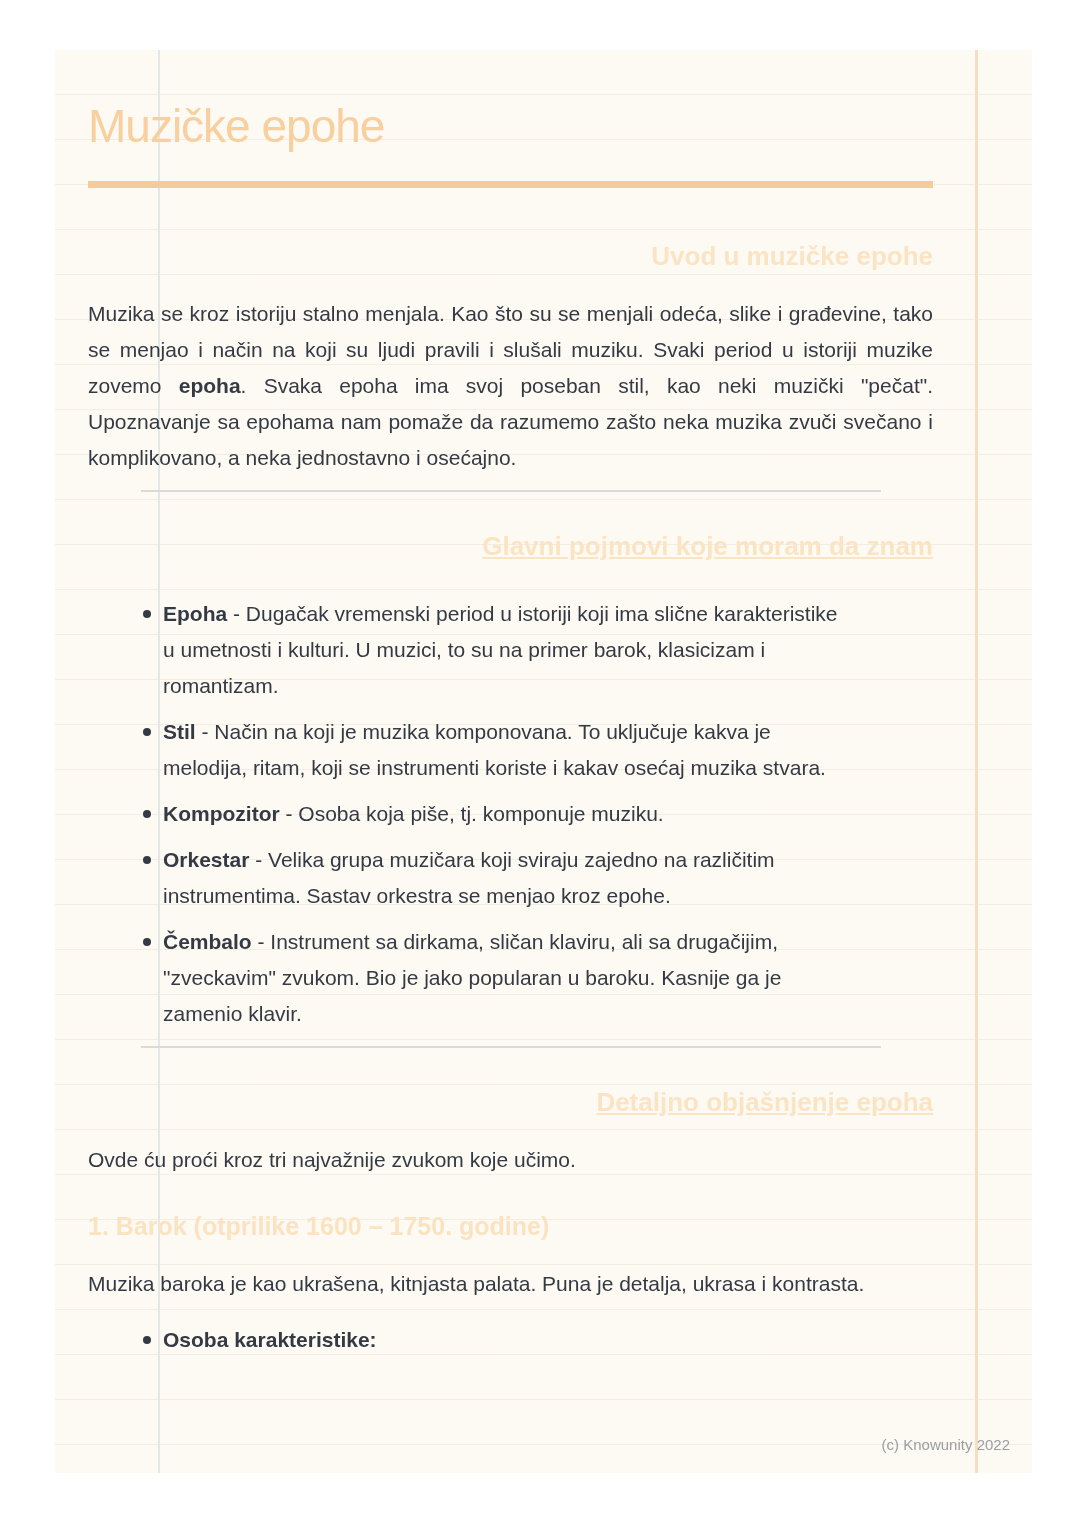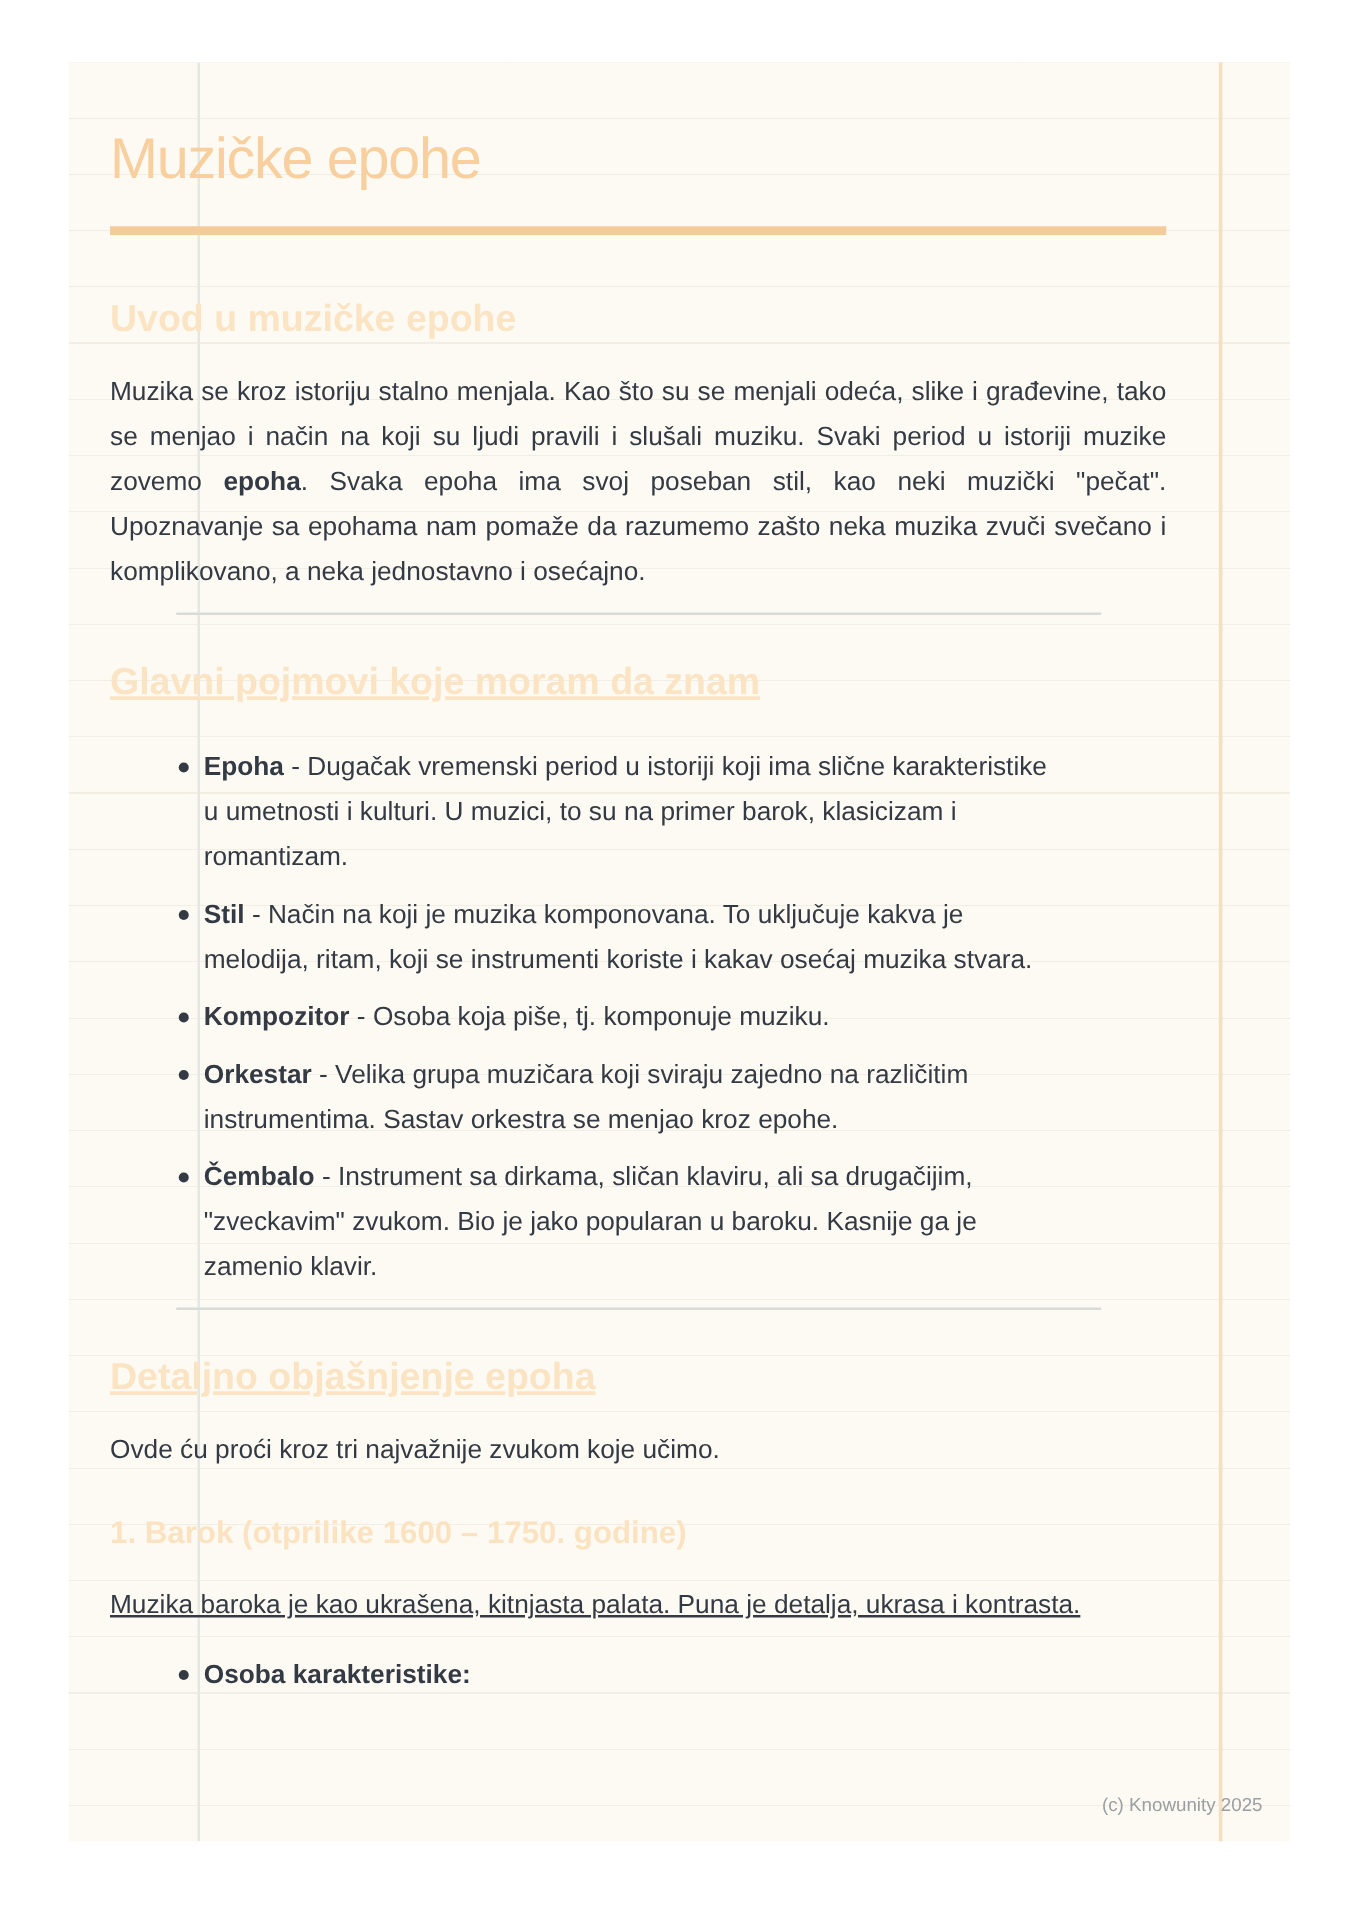--- a/index.html
+++ b/index.html
@@ -55,24 +55,25 @@
     color: #f8cf9e;
   }
   .title-rule {
     margin-top: 25px;
     width: 100%;
     height: 7px;
     background: #f5cc99;
   }
   h2.section-heading {
     margin: 52px 0 0 0;
-    font-size: 30px;
+    font-size: 26px;
     line-height: 32px;
     font-weight: bold;
     color: #fbe4c3;
+    text-align: right;
   }
   h2.section-heading.after-divider {
     margin-top: 38px;
     text-decoration: underline;
   }
   h3.subsection-heading {
     margin: 34px 0 16px 0;
     font-size: 25px;
     line-height: 28px;
     font-weight: bold;
@@ -152,22 +153,22 @@
         <li><span class="bullet-dot"></span><strong>Orkestar</strong><span> - Velika grupa muzičara koji sviraju zajedno na različitim instrumentima. Sastav orkestra se menjao kroz epohe.</span></li>
         <li><span class="bullet-dot"></span><strong>Čembalo</strong><span> - Instrument sa dirkama, sličan klaviru, ali sa drugačijim, "zveckavim" zvukom. Bio je jako popularan u baroku. Kasnije ga je zamenio klavir.</span></li>
       </ul>
 
     <hr class="divider">
 
     <h2 class="section-heading after-divider">Detaljno objašnjenje epoha</h2>
     <p class="body-par">Ovde ću proći kroz tri najvažnije zvukom koje učimo.</p>
 
     <h3 class="subsection-heading">1. Barok (otprilike 1600 – 1750. godine)</h3>
-    <p class="body-par justified" style="margin-top:26px;text-decoration:underline;">Muzika baroka je kao ukrašena, kitnjasta palata. Puna je detalja, ukrasa i kontrasta.</p>
+    <p class="body-par justified" style="margin-top:26px;">Muzika baroka je kao ukrašena, kitnjasta palata. Puna je detalja, ukrasa i kontrasta.</p>
 
     <ul class="doc-list" style="margin-top:20px;">
       <li><span class="bullet-dot"></span><strong>Osoba karakteristike:</strong></li>
     </ul>
 
   </div>
 
-  <div class="footer-copyright">(c) Knowunity 2025</div>
+  <div class="footer-copyright">(c) Knowunity 2022</div>
 </div>
 
 </body></html>

